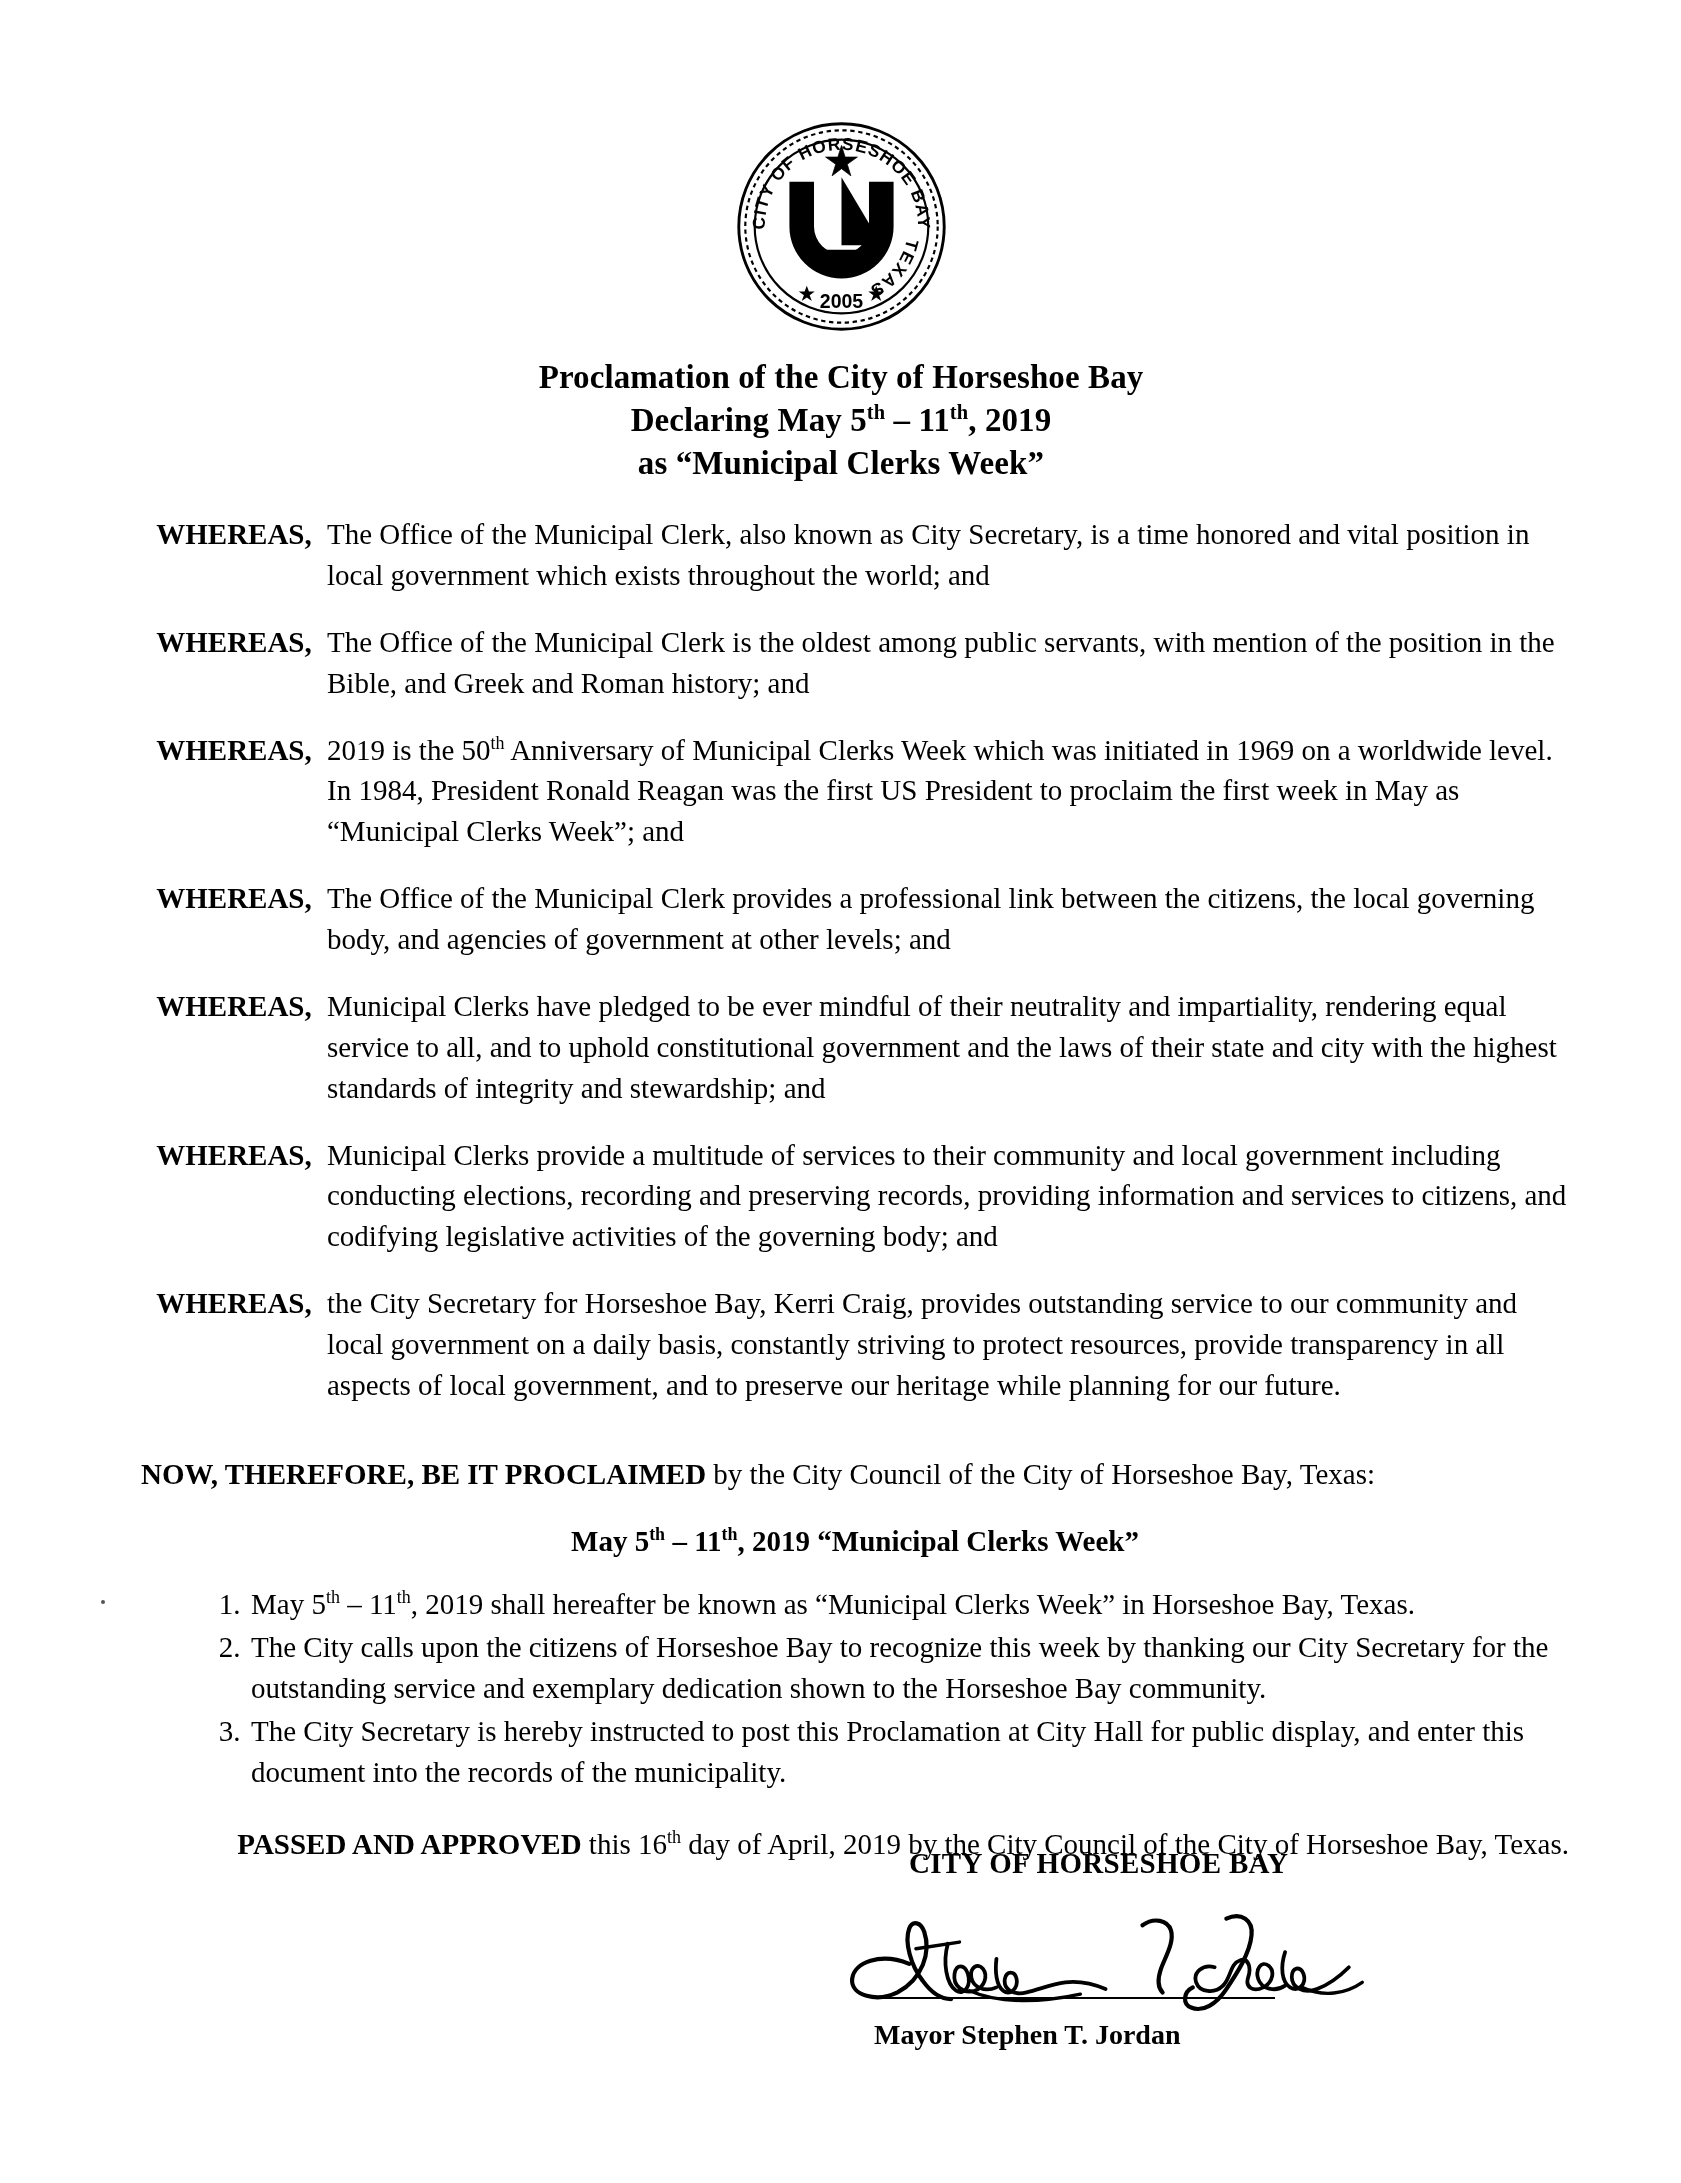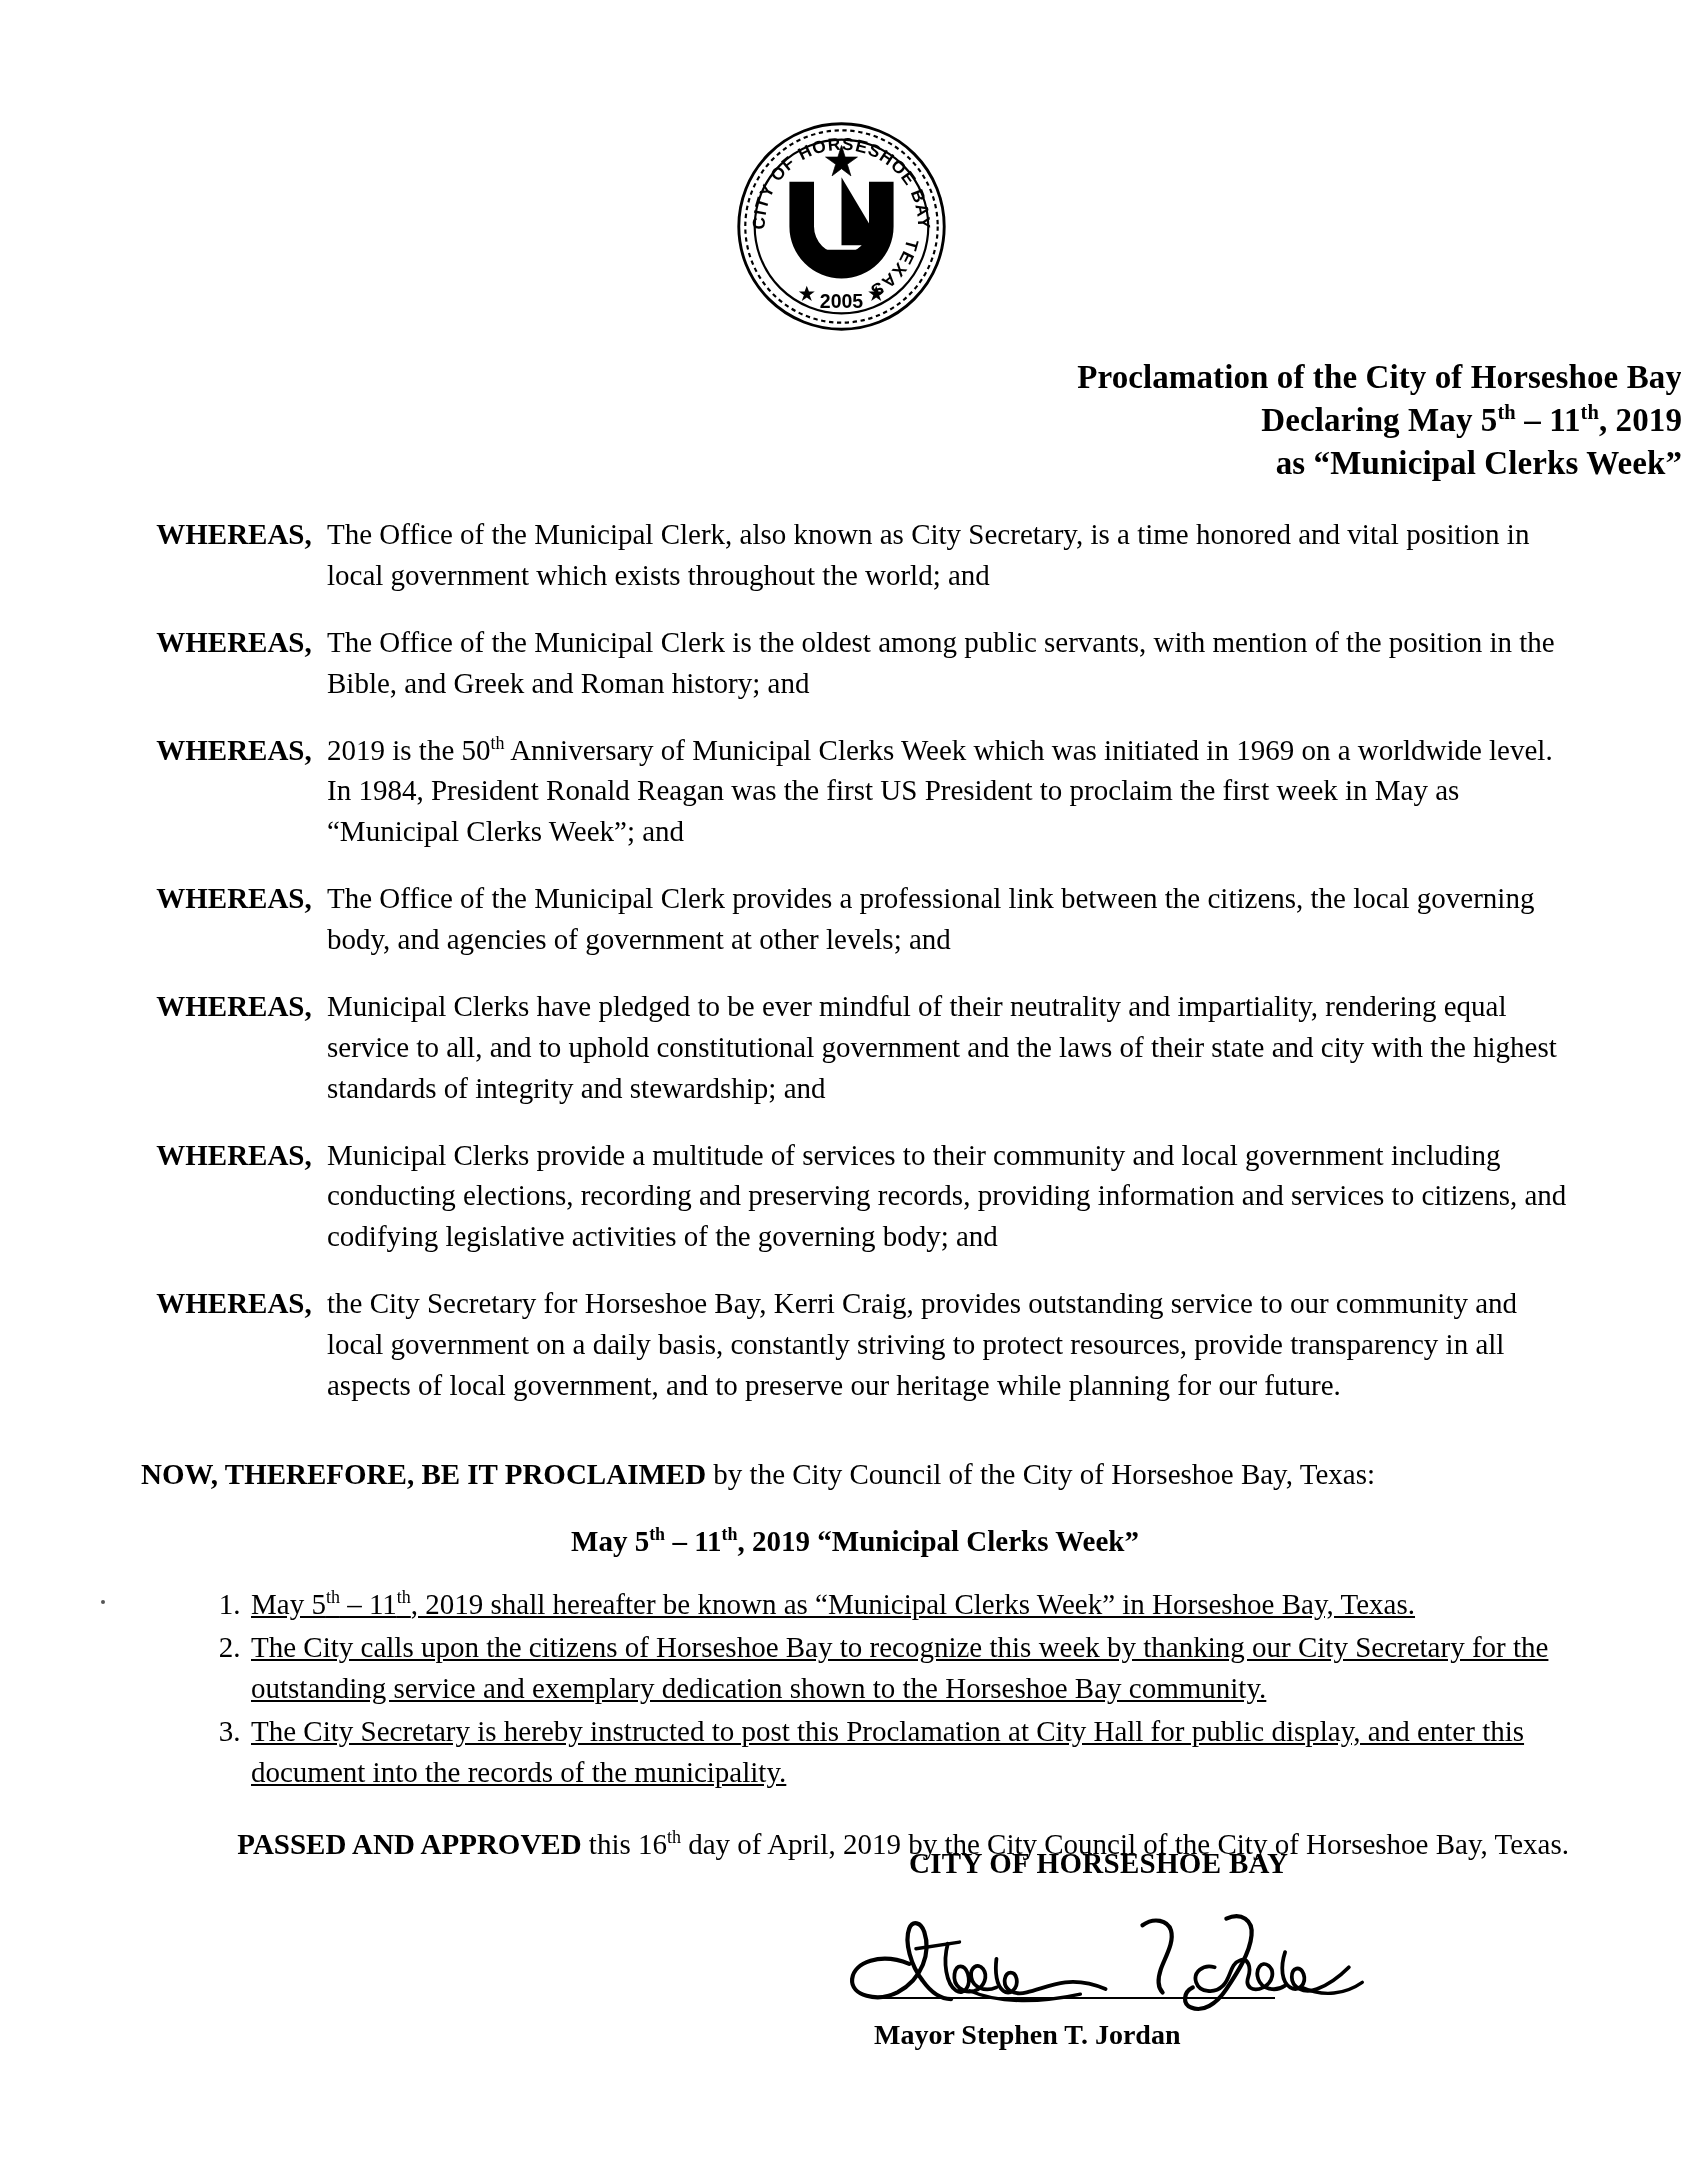--- a/index.html
+++ b/index.html
@@ -34,21 +34,21 @@
     height: 217px;
     display: block;
   }
 
   
   .title-block {
     position: absolute;
     top: 356px;
     left: 0;
     width: 100%;
-    text-align: right;
+    text-align: center;
   }
   .title-line {
     font-size: 33px;
     font-weight: bold;
     line-height: 1.30;
     letter-spacing: 0.1px;
     white-space: nowrap;
   }
 
   
@@ -92,21 +92,20 @@
     font-size: 29px;
     margin-top: 26px;
     margin-bottom: 22px;
   }
 
   ol.items {
     margin: 0 0 0 0;
     padding-left: 71px;
     list-style: none;
     counter-reset: itm;
-    text-decoration: underline;
   }
   ol.items > li {
     position: relative;
     counter-increment: itm;
     margin-bottom: 2.5px;
     padding-left: 39px;
   }
   ol.items > li::before {
     content: counter(itm) ".";
     position: absolute;

